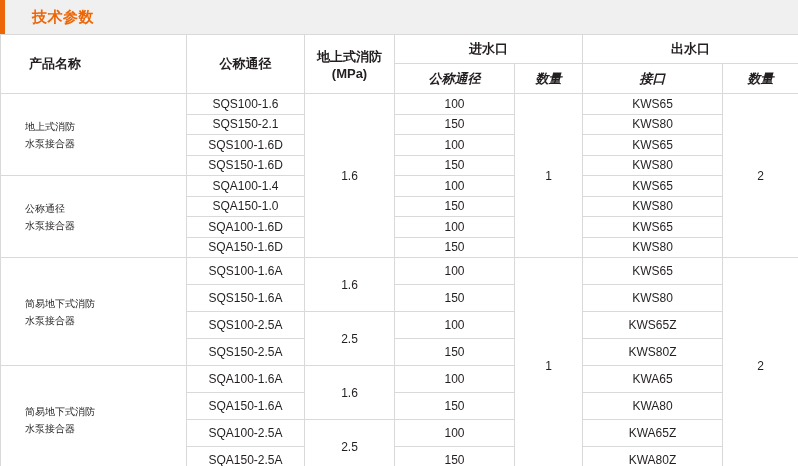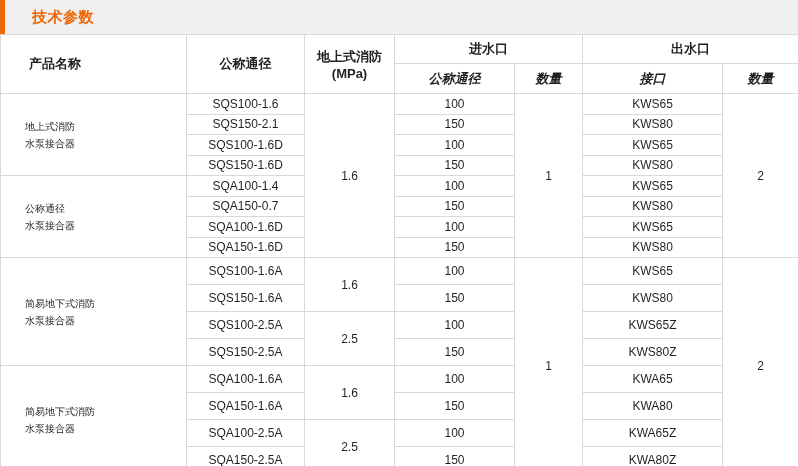--- a/index.html
+++ b/index.html
@@ -170,21 +170,21 @@
       <tr>
         <td class="prod" rowspan="4">
           <span class="nowrap two-line">公称通径</span>
           <span class="nowrap two-line">水泵接合器</span>
         </td>
         <td class="model">SQA100-1.4</td>
         <td>100</td>
         <td>KWS65</td>
       </tr>
       <tr>
-        <td class="model">SQA150-0.7</td>
+        <td class="model">SQA150-1.0</td>
         <td>150</td>
         <td>KWS80</td>
       </tr>
       <tr>
         <td class="model">SQA100-1.6D</td>
         <td>100</td>
         <td>KWS65</td>
       </tr>
       <tr>
         <td class="model">SQA150-1.6D</td>

